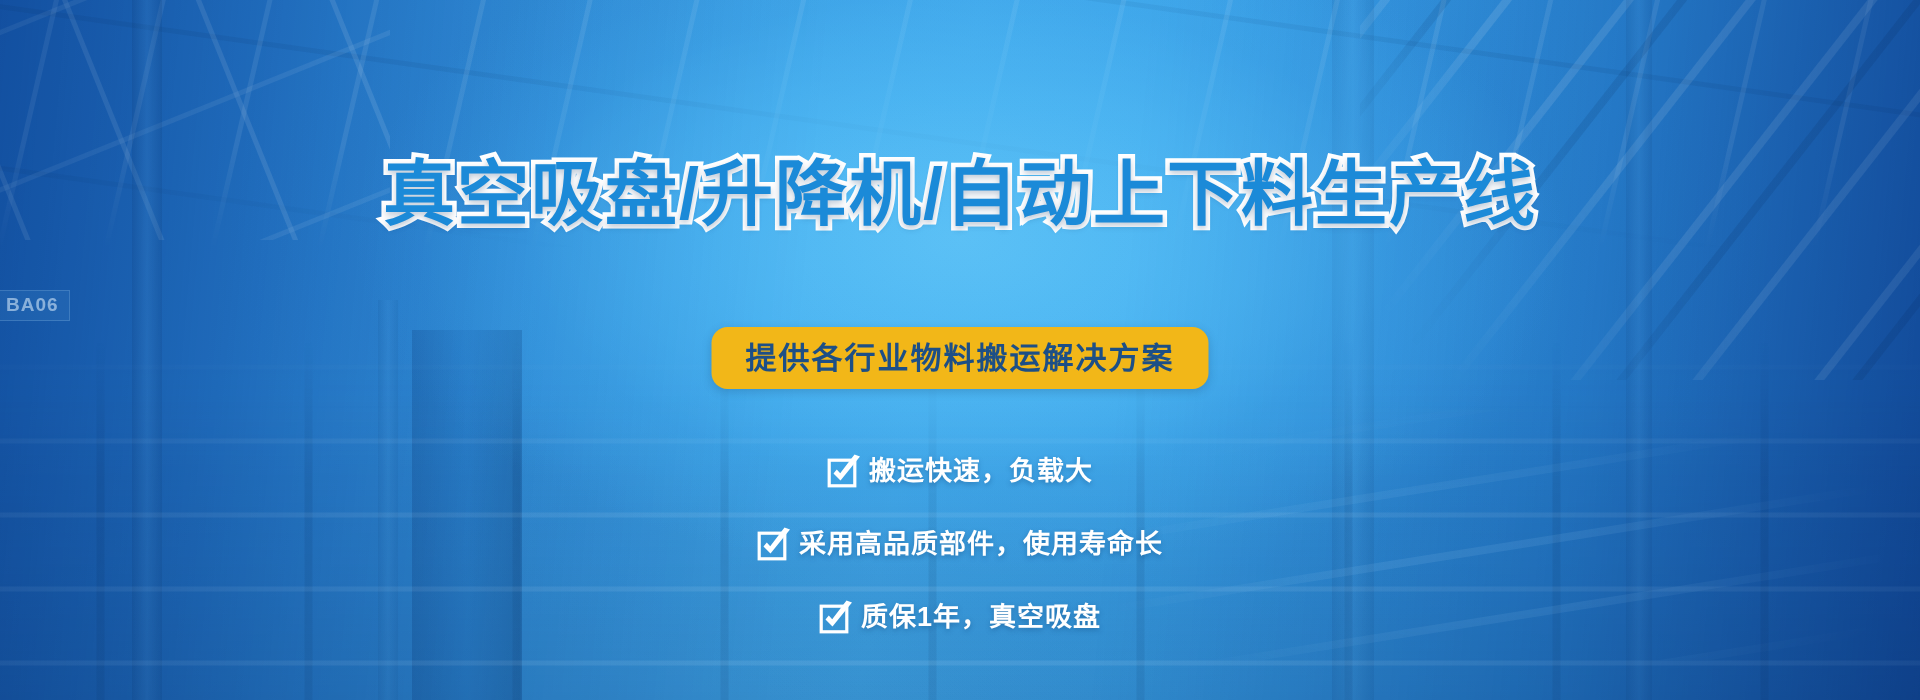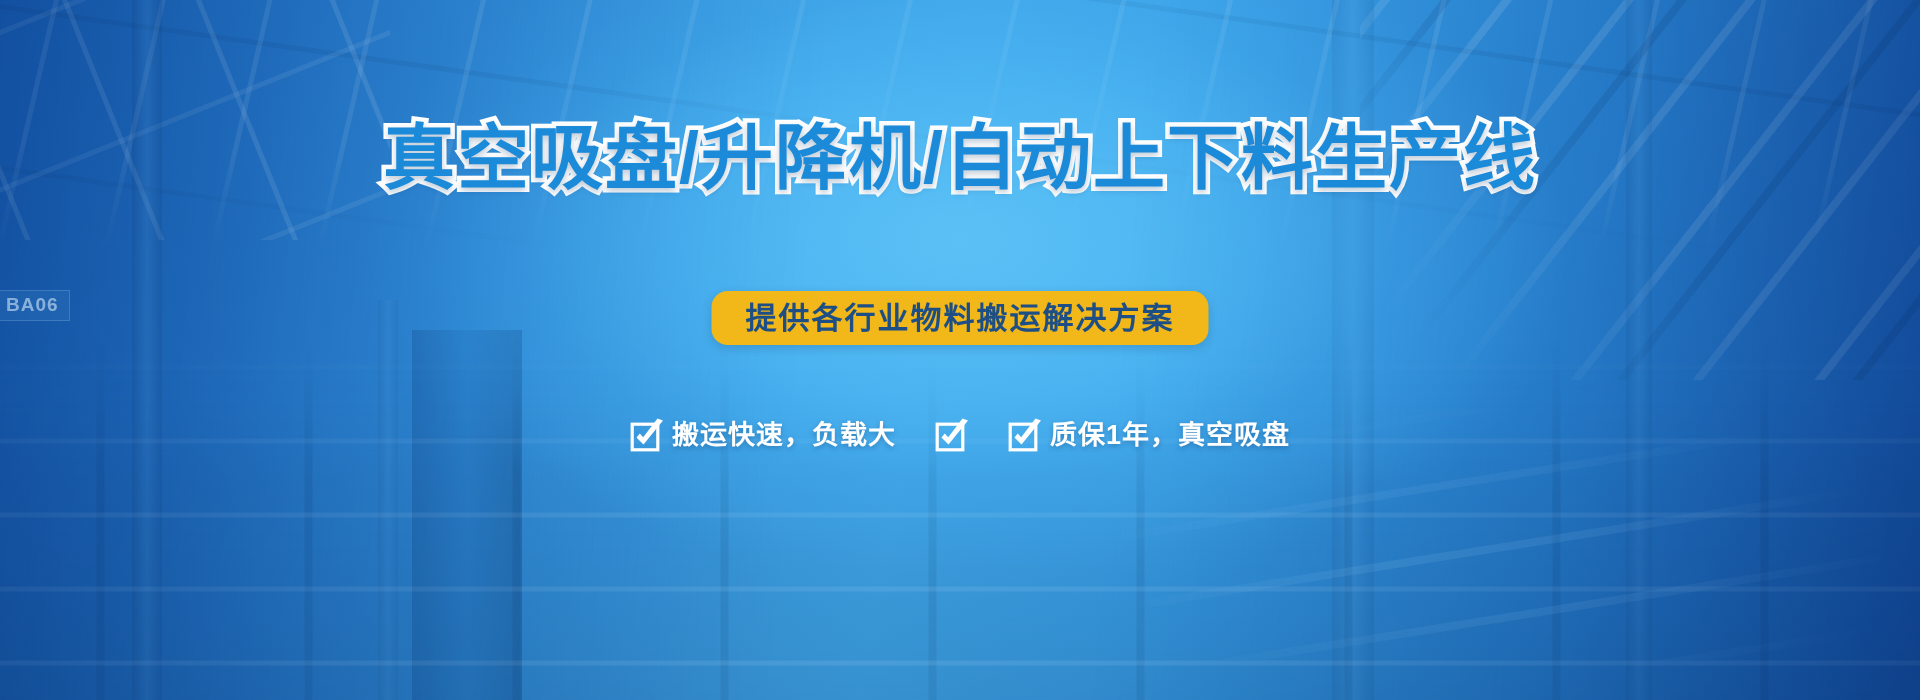--- a/index.html
+++ b/index.html
@@ -191,20 +191,21 @@
     user-select: none;
   }
 
   
   .content {
     position: absolute;
     inset: 0;
     display: flex;
     flex-direction: column;
     align-items: center;
+    margin-top: 36px;
   }
 
   .headline {
     margin: 0;
     position: absolute;
     top: 122px;
     left: 0; right: 0;
     text-align: center;
     font-size: 72px;
     line-height: 1;
@@ -216,21 +217,21 @@
     paint-order: stroke fill;
     text-shadow: 0 3px 6px rgba(10,55,105,0.28);
     user-select: none;
   }
 
   .tagline-pill {
     position: absolute;
     top: 291px;
     left: 50%;
     transform: translateX(-50%);
-    height: 54px;
+    height: 62px;
     padding: 0 34px;
     display: flex;
     align-items: center;
     justify-content: center;
     background: #f2b718;
     border-radius: 16px;
     box-shadow: 0 3px 10px rgba(14,58,106,0.22);
   }
   .tagline-text {
     font-size: 31px;
@@ -243,20 +244,21 @@
   }
 
   .features {
     position: absolute;
     top: 418px;
     left: 0; right: 0;
     display: flex;
     justify-content: center;
     align-items: center;
     gap: 39px;
+    flex-direction: column;
   }
   .feature {
     display: flex;
     align-items: center;
     gap: 8px;
   }
   .check-icon {
     width: 34px;
     height: 34px;
     flex: 0 0 34px;
@@ -317,20 +319,21 @@
         <span class="feature-label">搬运快速，负载大</span>
       </div>
 
       <div class="feature">
         <span class="check-icon">
           <svg width="34" height="34" viewBox="0 0 34 34" aria-hidden="true">
             <rect x="2.2" y="6.2" width="25.6" height="25.6" fill="none" stroke="#ffffff" stroke-width="3.2"></rect>
             <path d="M6.5 19.5 L13.5 26.5 L33 2.5 L27.5 0.5 L13.2 19.2 L9.8 15.6 Z" fill="#ffffff"></path>
           </svg>
         </span>
+        <span class="feature-label">采用高品质部件，使用寿命长</span>
       </div>
 
       <div class="feature">
         <span class="check-icon">
           <svg width="34" height="34" viewBox="0 0 34 34" aria-hidden="true">
             <rect x="2.2" y="6.2" width="25.6" height="25.6" fill="none" stroke="#ffffff" stroke-width="3.2"></rect>
             <path d="M6.5 19.5 L13.5 26.5 L33 2.5 L27.5 0.5 L13.2 19.2 L9.8 15.6 Z" fill="#ffffff"></path>
           </svg>
         </span>
         <span class="feature-label">质保1年，真空吸盘</span>

